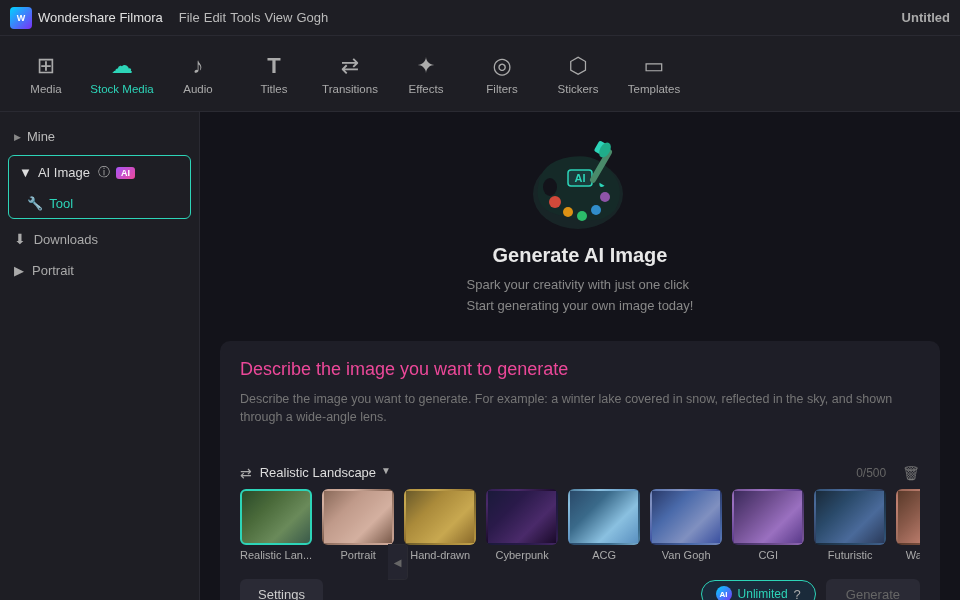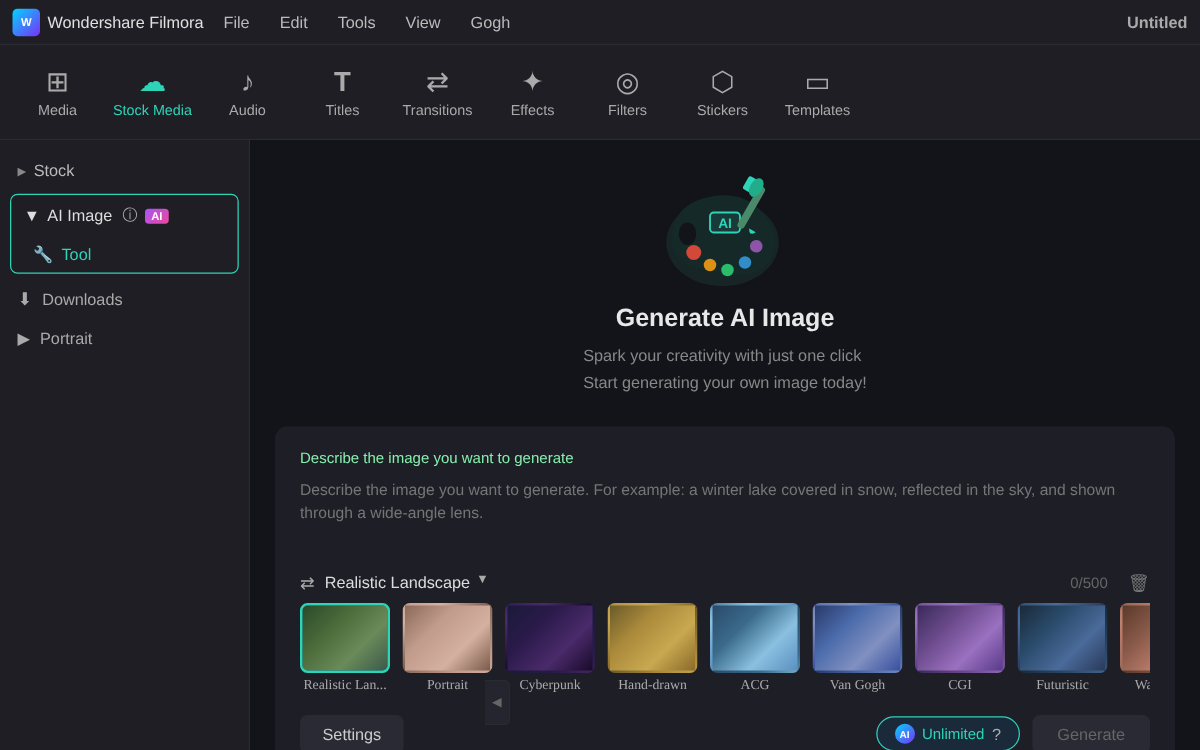--- a/index.html
+++ b/index.html
@@ -32,21 +32,21 @@
       margin-right: 16px;
     }
     .logo-icon {
       width: 22px; height: 22px;
       background: linear-gradient(135deg, #00d4ff, #7b2ff7);
       border-radius: 4px;
       display: flex; align-items: center; justify-content: center;
       color: white; font-size: 9px; font-weight: bold;
     }
     .logo-text { color: #e0e0e0; font-size: 13px; font-weight: 500; }
-    .menu-items { display: flex; gap: 24px; flex: 1; }
+    .menu-items { display: flex; gap: 4px; flex: 1; }
     .menu-item { color: #bbb; font-size: 13px; cursor: pointer; }
     .window-title { color: #aaa; font-size: 13px; margin-left: auto; font-weight: bold; }
 
     
     .toolbar {
       display: flex;
       align-items: center;
       background: #1e1e24;
       height: 76px;
       padding: 0 10px;
@@ -194,22 +194,22 @@
 
     
     .generate-section {
       width: 100%;
       max-width: 740px;
       background: #1e1e27;
       border-radius: 10px;
       padding: 18px 20px;
     }
     .generate-label {
-      color: #86efac;
-      font-size: 12px;
+      color: #ec4899;
+      font-size: 18px;
       margin-bottom: 10px;
     }
     .generate-textarea {
       width: 100%;
       min-height: 60px;
       background: transparent;
       border: none;
       color: #666;
       font-size: 12.5px;
       resize: none;
@@ -246,21 +246,20 @@
       margin-left: 8px;
     }
 
     
     .style-thumbnails {
       display: flex;
       gap: 10px;
       margin-top: 8px;
       overflow-x: auto;
       padding-bottom: 4px;
-      font-family: Liberation Serif, serif;
     }
     .style-thumb {
       display: flex;
       flex-direction: column;
       align-items: center;
       cursor: pointer;
       flex-shrink: 0;
     }
     .style-thumb-img {
       width: 72px;
@@ -418,21 +417,21 @@
   </div>
 </div>
 
 <div class="main">
 
   <div class="sidebar">
 
     <div class="sidebar-group">
       <div class="sidebar-group-header">
         <span class="arrow">▶</span>
-        <span>Stock</span>
+        <span>Mine</span>
       </div>
     </div>
 
     <div class="ai-image-section">
       <div class="ai-image-header">
         <span class="arrow">▼</span>
         <span>AI Image</span>
         <span style="color:#aaa;font-size:12px;margin-left:2px;">ⓘ</span>
         <span class="ai-badge">AI</span>
       </div>
@@ -511,26 +510,26 @@
       <div class="style-thumbnails">
         <div class="style-thumb selected">
           <div class="style-thumb-img thumb-realistic"></div>
           <span class="style-thumb-label">Realistic Lan...</span>
         </div>
         <div class="style-thumb">
           <div class="style-thumb-img thumb-portrait"></div>
           <span class="style-thumb-label">Portrait</span>
         </div>
         <div class="style-thumb">
+          <div class="style-thumb-img thumb-handdrawn"></div>
+          <span class="style-thumb-label">Hand-drawn</span>
+        </div>
+        <div class="style-thumb">
           <div class="style-thumb-img thumb-cyberpunk"></div>
           <span class="style-thumb-label">Cyberpunk</span>
-        </div>
-        <div class="style-thumb">
-          <div class="style-thumb-img thumb-handdrawn"></div>
-          <span class="style-thumb-label">Hand-drawn</span>
         </div>
         <div class="style-thumb">
           <div class="style-thumb-img thumb-acg"></div>
           <span class="style-thumb-label">ACG</span>
         </div>
         <div class="style-thumb">
           <div class="style-thumb-img thumb-vangogh"></div>
           <span class="style-thumb-label">Van Gogh</span>
         </div>
         <div class="style-thumb">

